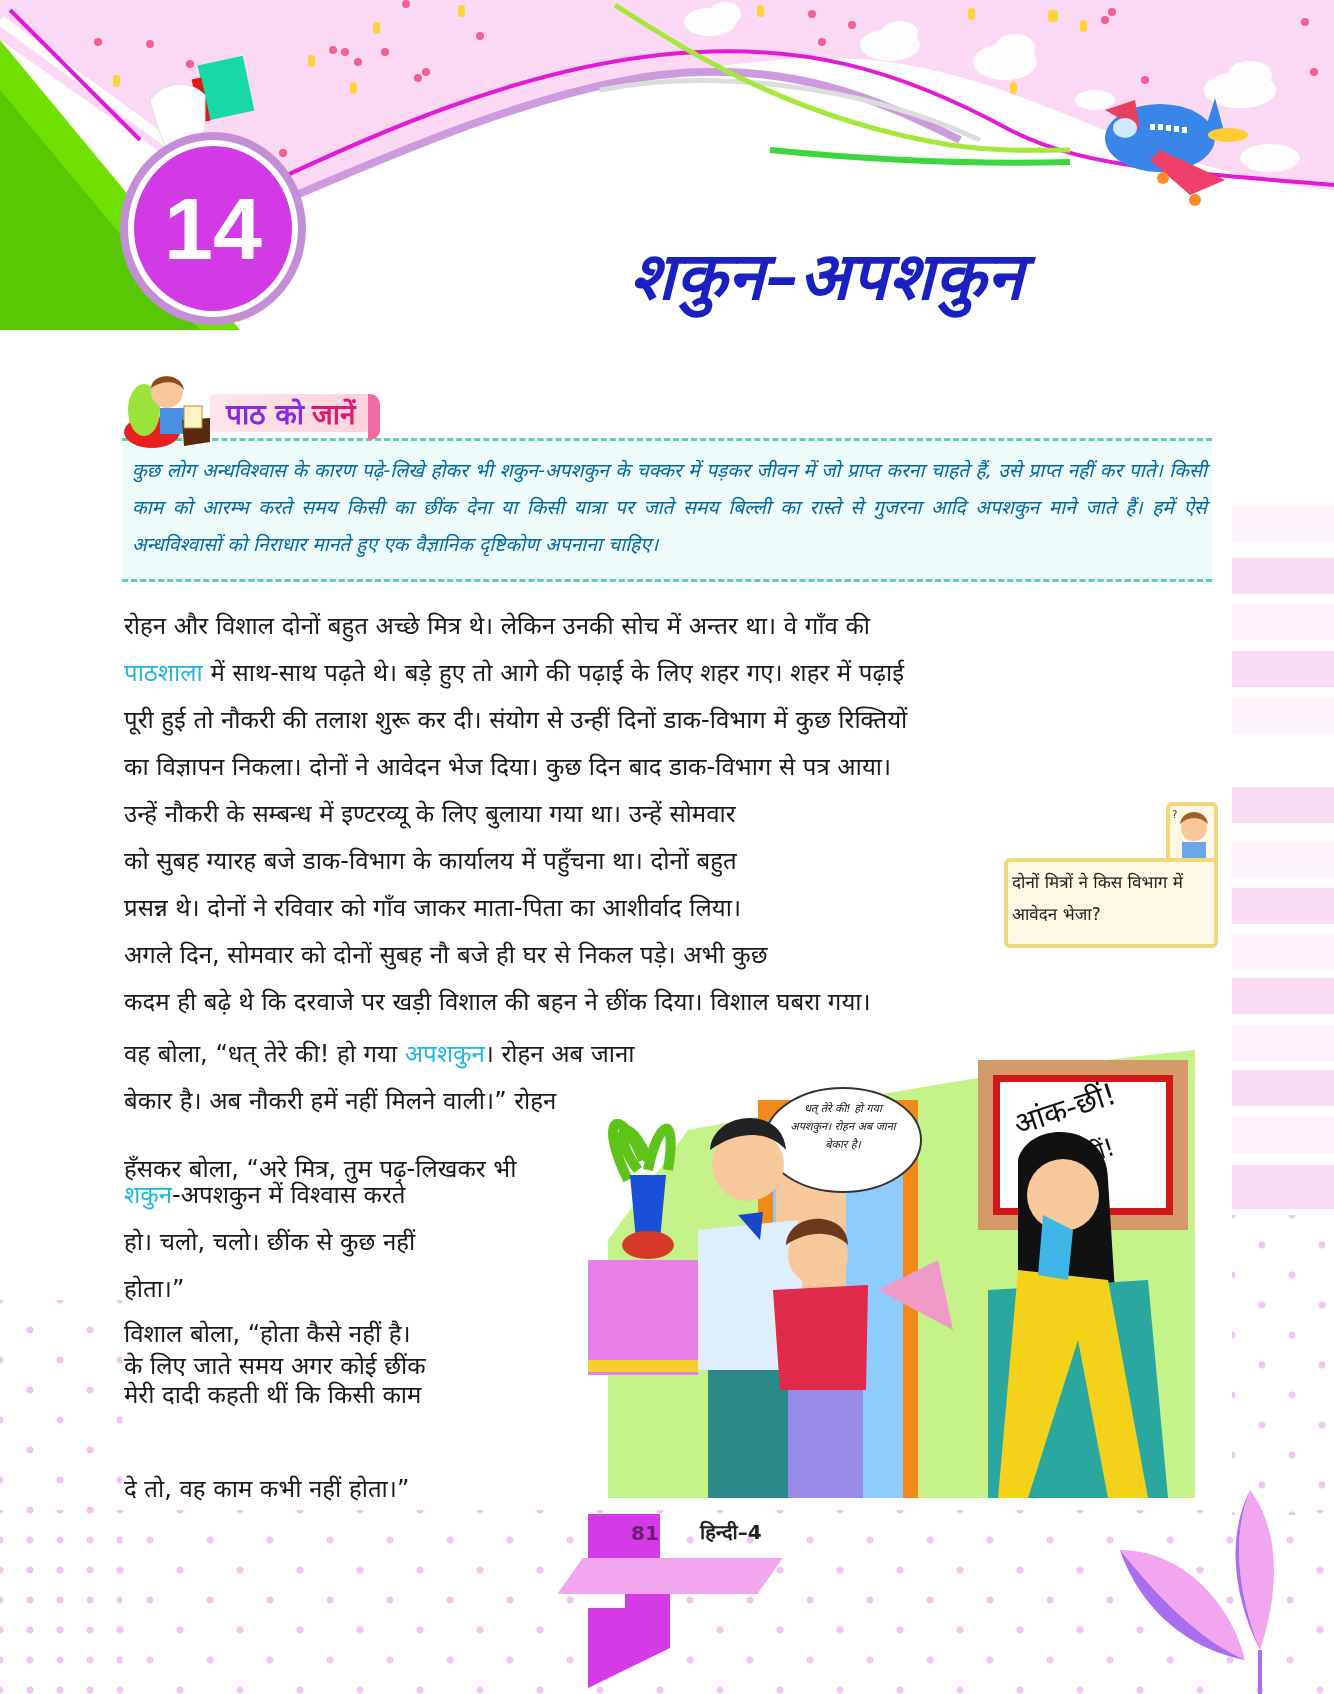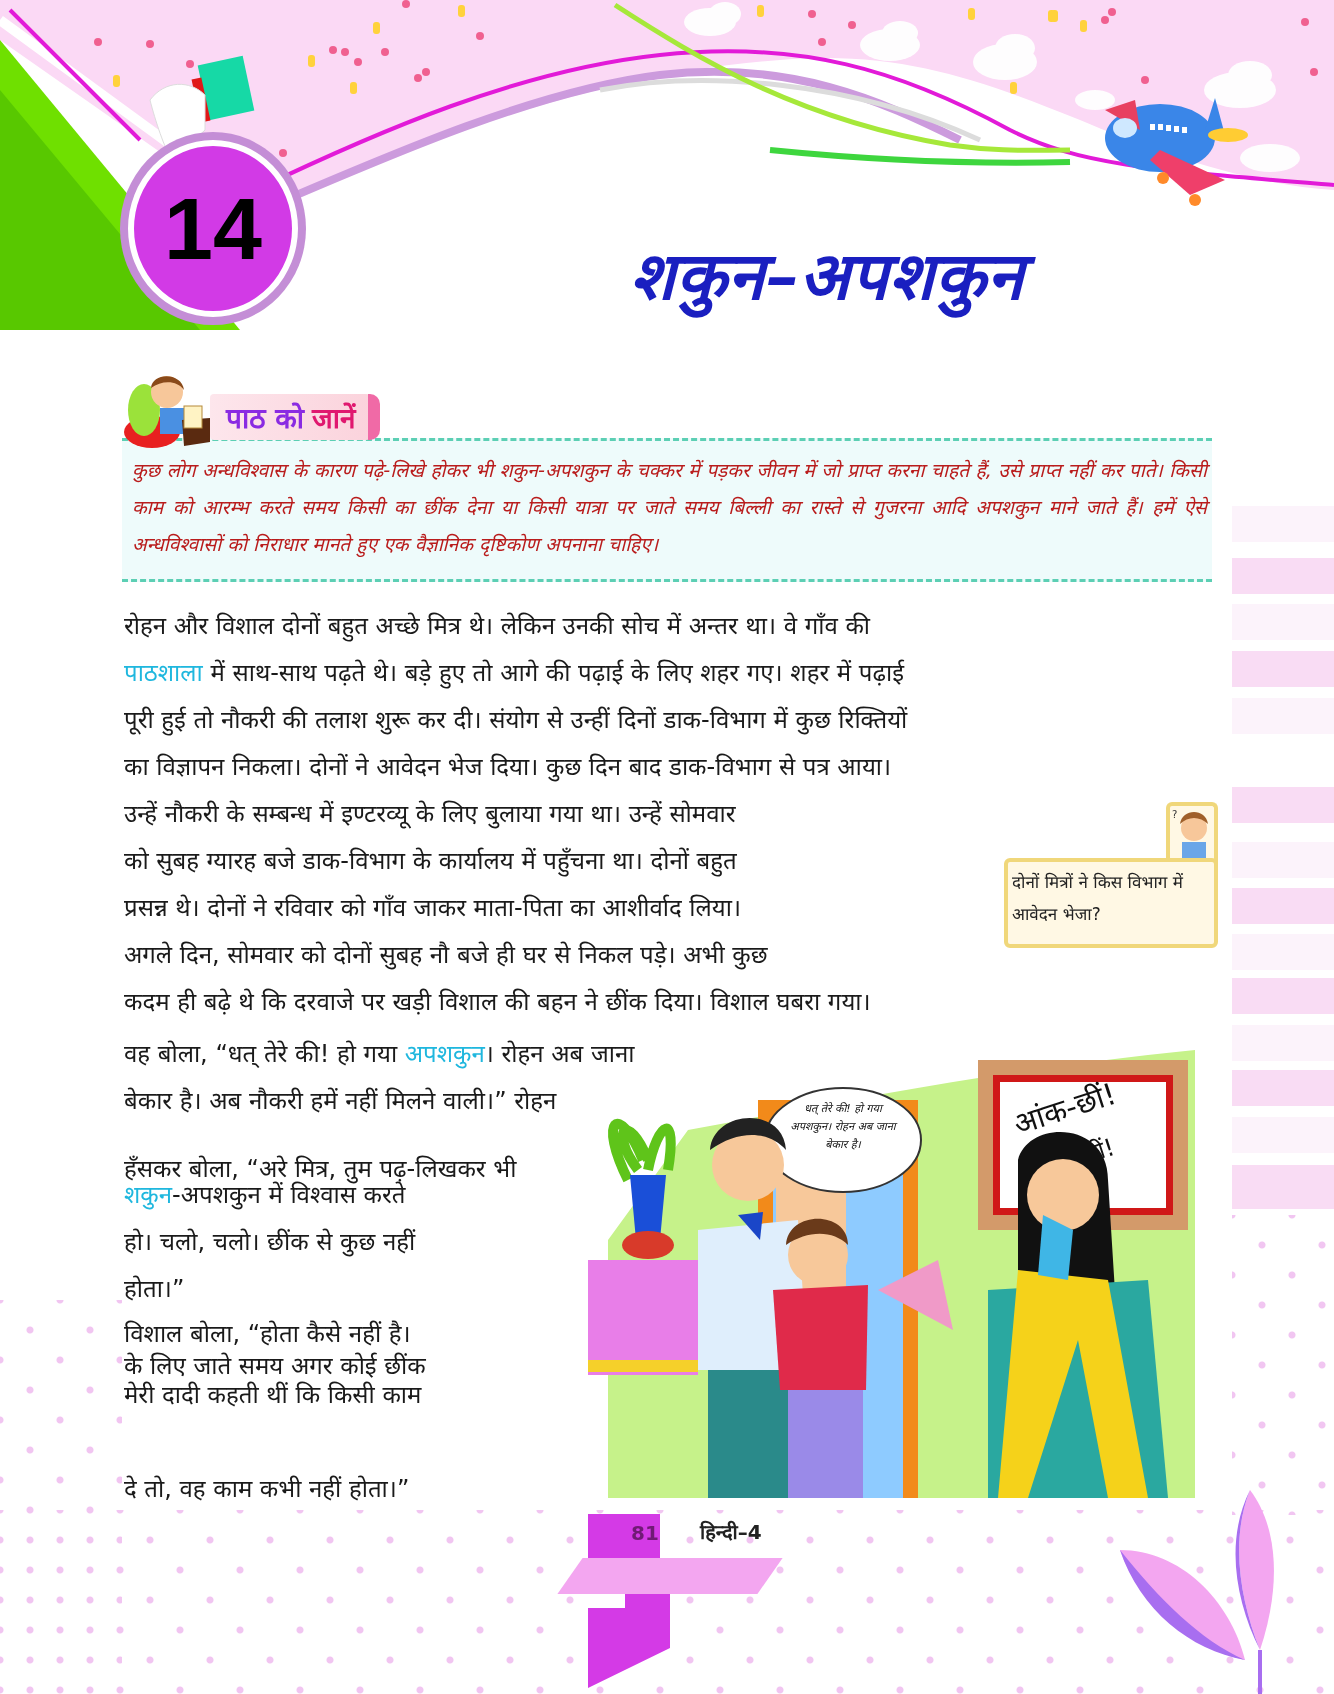--- a/index.html
+++ b/index.html
@@ -5,31 +5,31 @@
   html, body { margin:0; padding:0; }
   body { width:1334px; height:1694px; position:relative; overflow:hidden; background:#ffffff; font-family:"DejaVu Sans", sans-serif; color:#1a1a1a; }
   .abs { position:absolute; }
   
   .dots { background-image: radial-gradient(circle, rgba(230,150,230,0.55) 3px, transparent 4px); background-size:60px 60px; background-position:0 0; }
   .dots2 { background-image: radial-gradient(circle, rgba(230,150,230,0.55) 3px, transparent 4px); background-size:60px 60px; background-position:30px 30px; }
 
   
   #header-banner { left:0; top:0; width:1334px; height:340px; }
   #chapter-badge { left:128px; top:140px; width:158px; height:165px; border-radius:50%; background:#d23ae6; border:6px solid #fff; box-shadow:0 0 0 8px #c48ed6; display:flex; align-items:center; justify-content:center; }
-  #chapter-number { color:#000000; font-family:"Liberation Sans", sans-serif; font-weight:bold; font-size:88px; }
+  #chapter-number { color:#ffffff; font-family:"Liberation Sans", sans-serif; font-weight:bold; font-size:88px; }
   #chapter-title { left:630px; top:228px; font-family:"DejaVu Serif", serif; font-weight:bold; font-style:italic; font-size:66px; color:#1a1fc0; letter-spacing:1px; }
 
   
-  #intro-label { left:210px; top:394px; height:46px; padding:0 14px 0 16px; background:linear-gradient(90deg,#fde6ec,#fbd3dc); border-radius:4px; display:flex; align-items:center; font-weight:bold; font-size:28px; }
+  #intro-label { left:210px; top:394px; height:38px; padding:0 14px 0 16px; background:linear-gradient(90deg,#fde6ec,#fbd3dc); border-radius:4px; display:flex; align-items:center; font-weight:bold; font-size:28px; }
   #intro-label .w1 { color:#8a2be2; margin-right:8px; }
   #intro-label .w2 { color:#e0186f; }
   #intro-label::after { content:""; position:absolute; right:-10px; top:0; width:12px; height:46px; background:#f06aa6; border-radius:0 10px 10px 0; }
   #reader-icon { left:122px; top:370px; width:95px; height:80px; }
   #intro-box { left:122px; top:438px; width:1090px; height:138px; background:#eefbfb; border-top:3px dashed #5ccfb4; border-bottom:3px dashed #5ccfb4; }
-  #intro-text { left:132px; top:452px; width:1075px; font-family:"DejaVu Sans", sans-serif; font-style:italic; font-size:19.2px; line-height:37px; color:#b91c1c; text-align:justify; }
+  #intro-text { left:132px; top:452px; width:1075px; font-family:"DejaVu Sans", sans-serif; font-style:italic; font-size:19.2px; line-height:37px; color:#0369a1; text-align:justify; }
 
   
   .para { font-family:"DejaVu Sans", sans-serif; font-size:24px; color:#1a1a1a; }
   .line { position:absolute; white-space:nowrap; }
   .hl { color:#1fb7de; }
 
   
   .stripe { position:absolute; left:1232px; width:102px; height:36px; background:#f9dcf4; }
   .stripe.light { background:#fcf3fb; }
 

